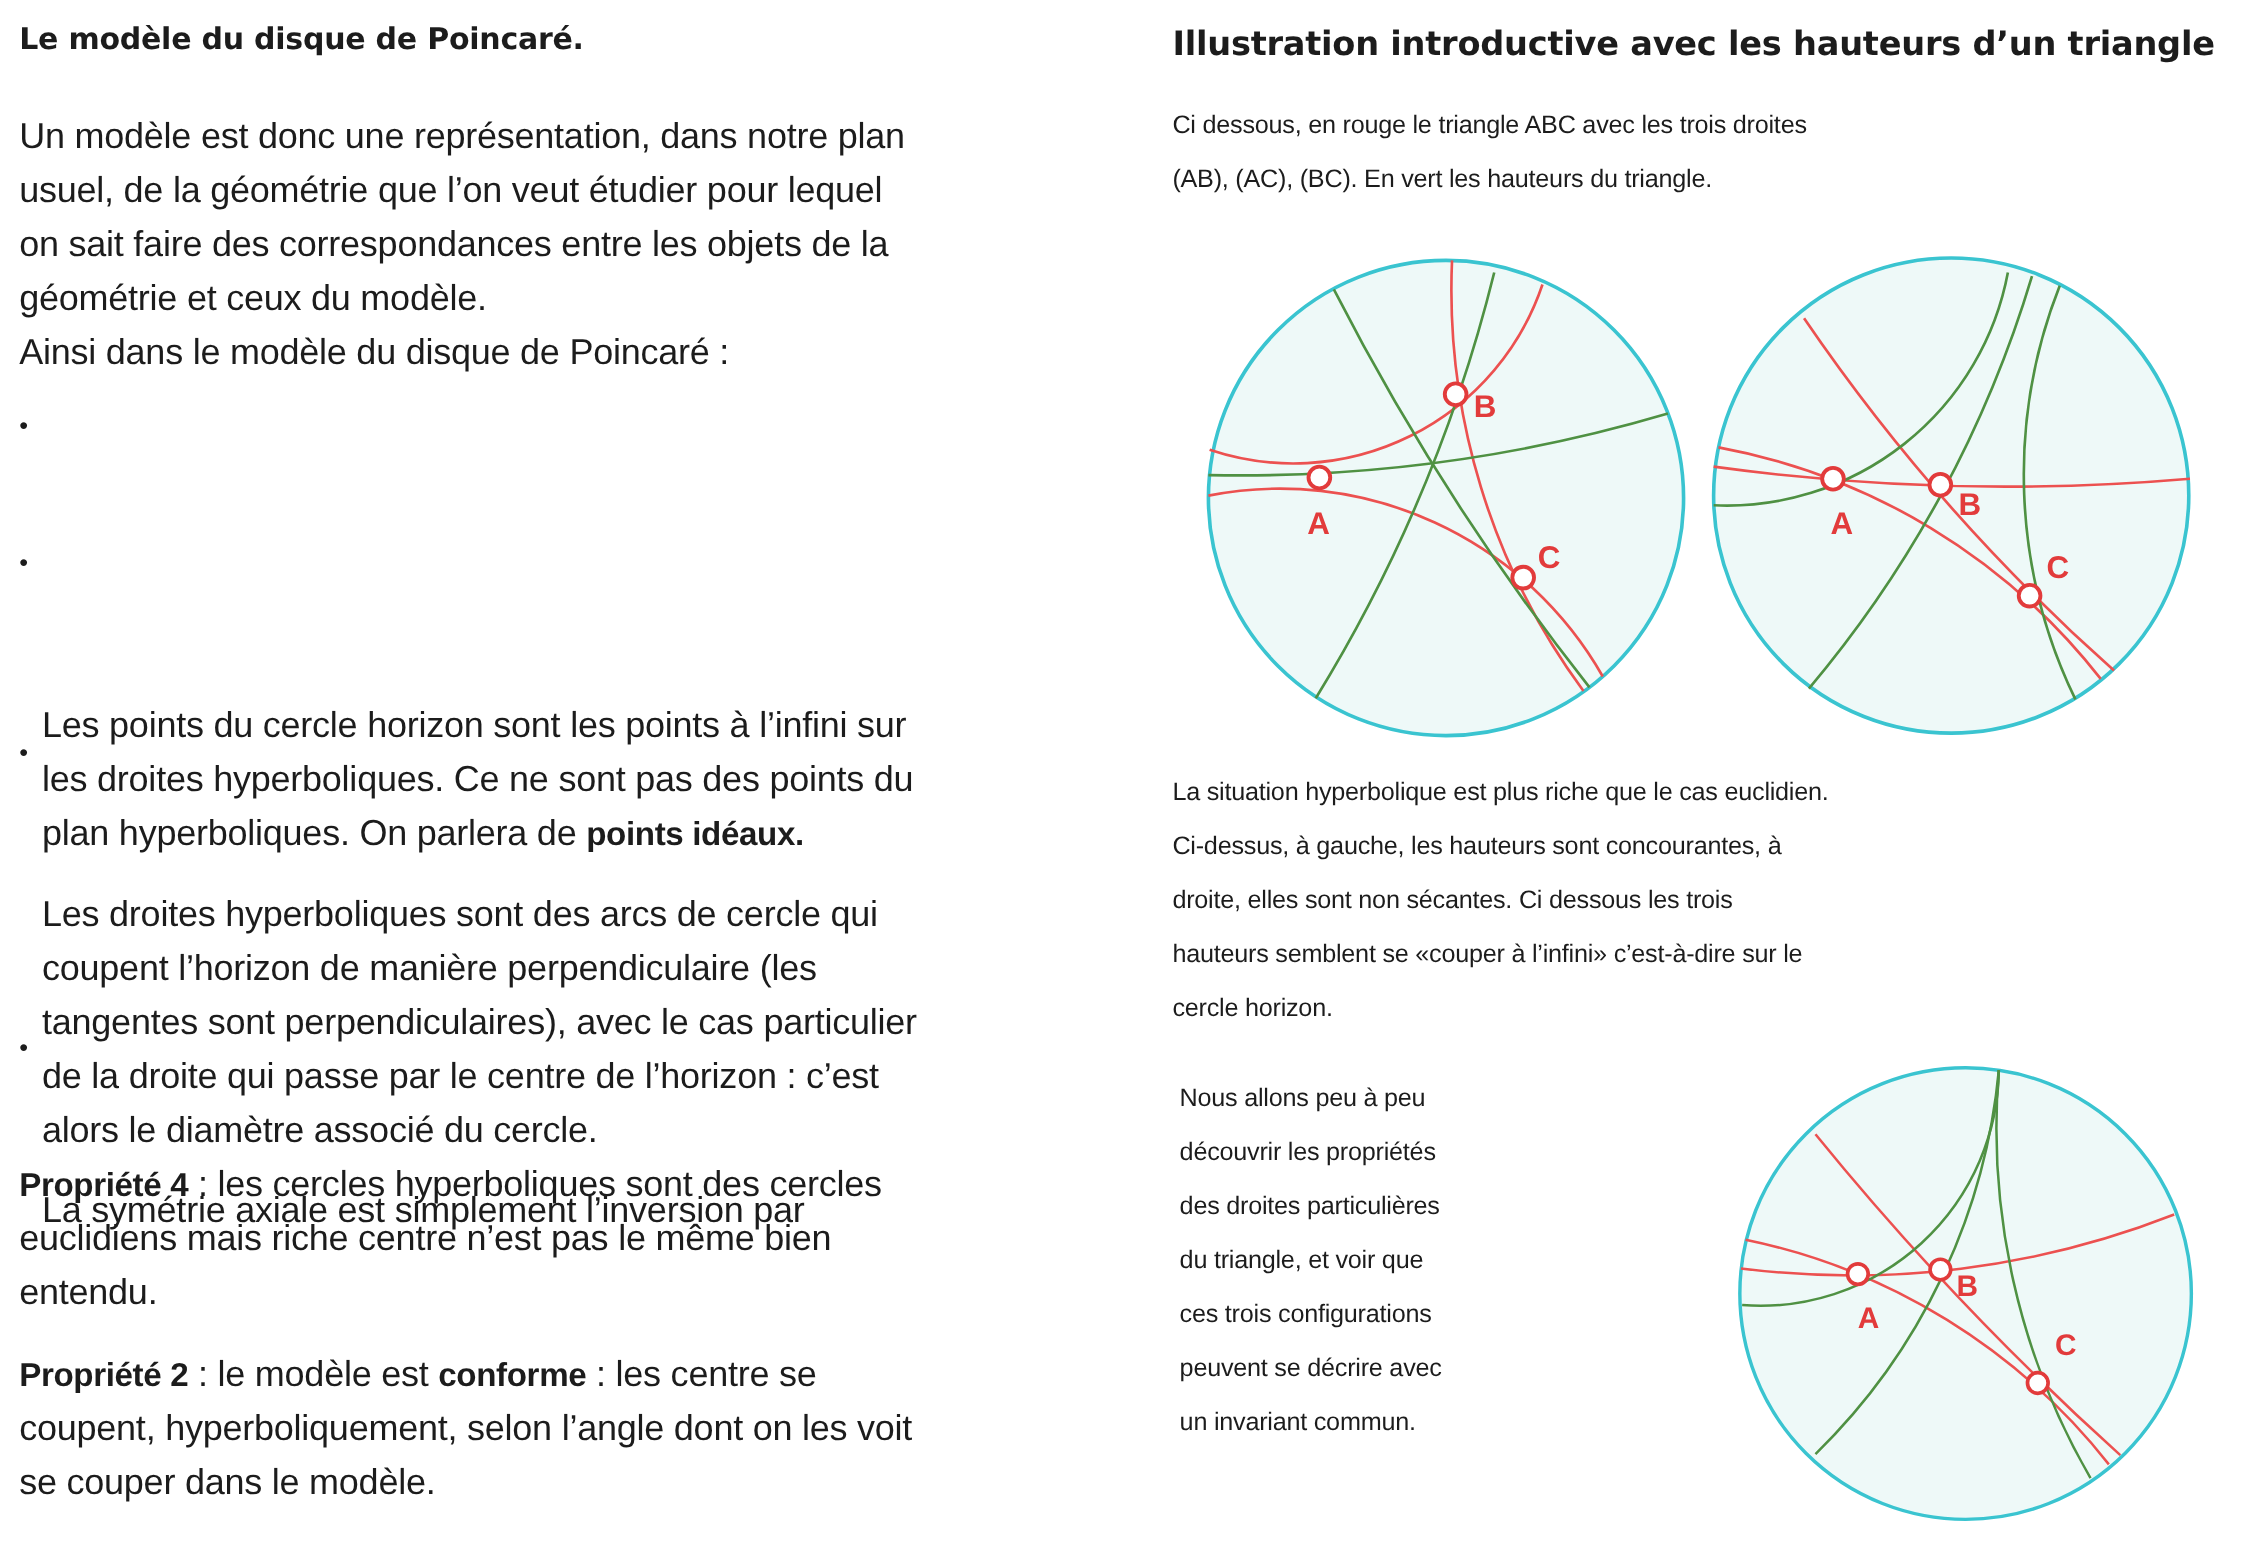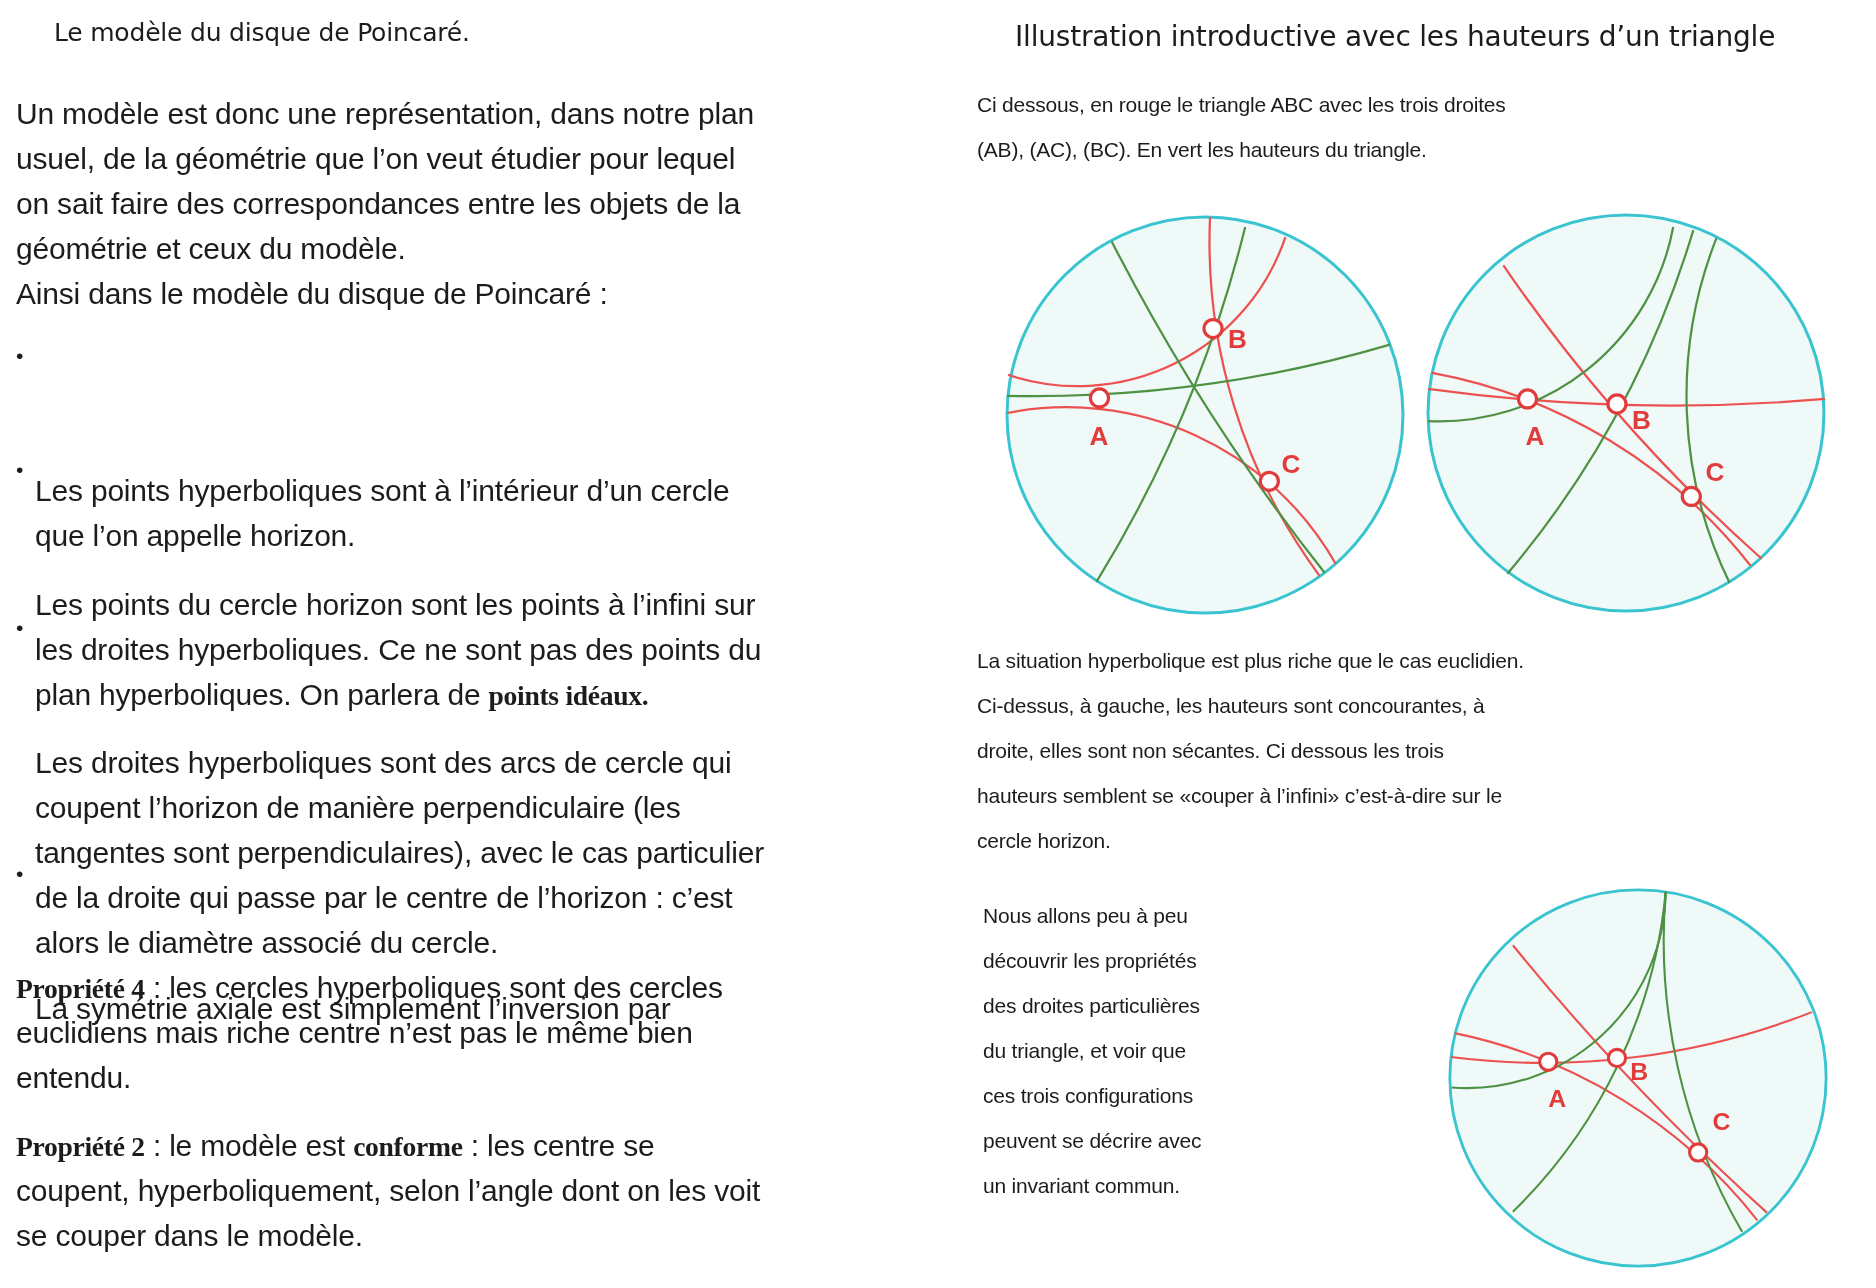--- a/index.html
+++ b/index.html
@@ -4,24 +4,24 @@
 <style>
   html,body{margin:0;padding:0;}
   body{
     width:1876px;height:1288px;position:relative;overflow:hidden;
     background:#ffffff;color:var(--text,#1c1c1c);
     font-family:"Liberation Sans",sans-serif;
   }
   .block{position:absolute;font-size:30px;line-height:45px;letter-spacing:-0.2px;white-space:pre;}
   .rcol{font-size:21px;}
   .tline{height:45px;}
-  .comic{font-family:Liberation Serif, serif;font-weight:700;font-size:0.92em;letter-spacing:-0.3px;margin-top:28px;}
+  .comic{font-family:Liberation Sans, sans-serif;font-weight:700;font-size:0.92em;letter-spacing:-0.3px;margin-top:28px;}
   .title{
-    position:absolute;font-family:"DejaVu Sans",sans-serif;font-weight:400;
-    font-size:25px;letter-spacing:-0.2px;white-space:pre;margin-left:38px;
+    position:absolute;font-family:"DejaVu Sans",sans-serif;font-weight:700;
+    font-size:25px;letter-spacing:-0.2px;white-space:pre;
   }
   .bullet{padding-left:17px;}
   .bullet .mark{position:absolute;left:-2px;top:0;font-size:21px;line-height:45px;}
   svg{position:absolute;}
   .h-circle{fill:var(--disk-fill);stroke:var(--horizon);stroke-width:3;}
   .rl{fill:none;stroke:var(--line-red);stroke-width:2.2;}
   .gl{fill:none;stroke:var(--line-green);stroke-width:2.2;}
   .pt{fill:#ffffff;stroke:var(--label-red);stroke-width:3.2;}
   .ptlabel{
     fill:var(--label-red);font-family:"Liberation Sans",sans-serif;
@@ -30,21 +30,20 @@
 </style>
 </head>
 <body>
 
 <div class="title" style="left:16px;top:18px;">Le modèle du disque de Poincaré.</div>
 
 <div class="block" style="left:16px;top:91px;"><div class="tline"><span>Un modèle est donc une représentation, dans notre plan</span></div><div class="tline"><span>usuel, de la géométrie que l’on veut étudier pour lequel</span></div><div class="tline"><span>on sait faire des correspondances entre les objets de la</span></div><div class="tline"><span>géométrie et ceux du modèle.</span></div><div class="tline"><span>Ainsi dans le modèle du disque de Poincaré :</span></div></div>
 
 <div class="block bullet" style="left:18px;top:333px;">
   <span class="mark">•</span>
-  <div><div class="tline"><span>Les points hyperboliques sont à l’intérieur d’un cercle</span></div><div class="tline"><span>que l’on appelle horizon.</span></div></div>
 </div>
 
 <div class="block bullet" style="left:18px;top:447px;">
   <span class="mark">•</span>
   <div><div class="tline"><span>Les points du cercle horizon sont les points à l’infini sur</span></div><div class="tline"><span>les droites hyperboliques. Ce ne sont pas des points du</span></div><div class="tline"><span>plan hyperboliques. On parlera de </span><span class="comic">points idéaux.</span></div></div>
 </div>
 
 <div class="block bullet" style="left:18px;top:605px;">
   <span class="mark">•</span>
   <div><div class="tline"><span>Les droites hyperboliques sont des arcs de cercle qui</span></div><div class="tline"><span>coupent l’horizon de manière perpendiculaire (les</span></div><div class="tline"><span>tangentes sont perpendiculaires), avec le cas particulier</span></div><div class="tline"><span>de la droite qui passe par le centre de l’horizon : c’est</span></div><div class="tline"><span>alors le diamètre associé du cercle.</span></div></div>

